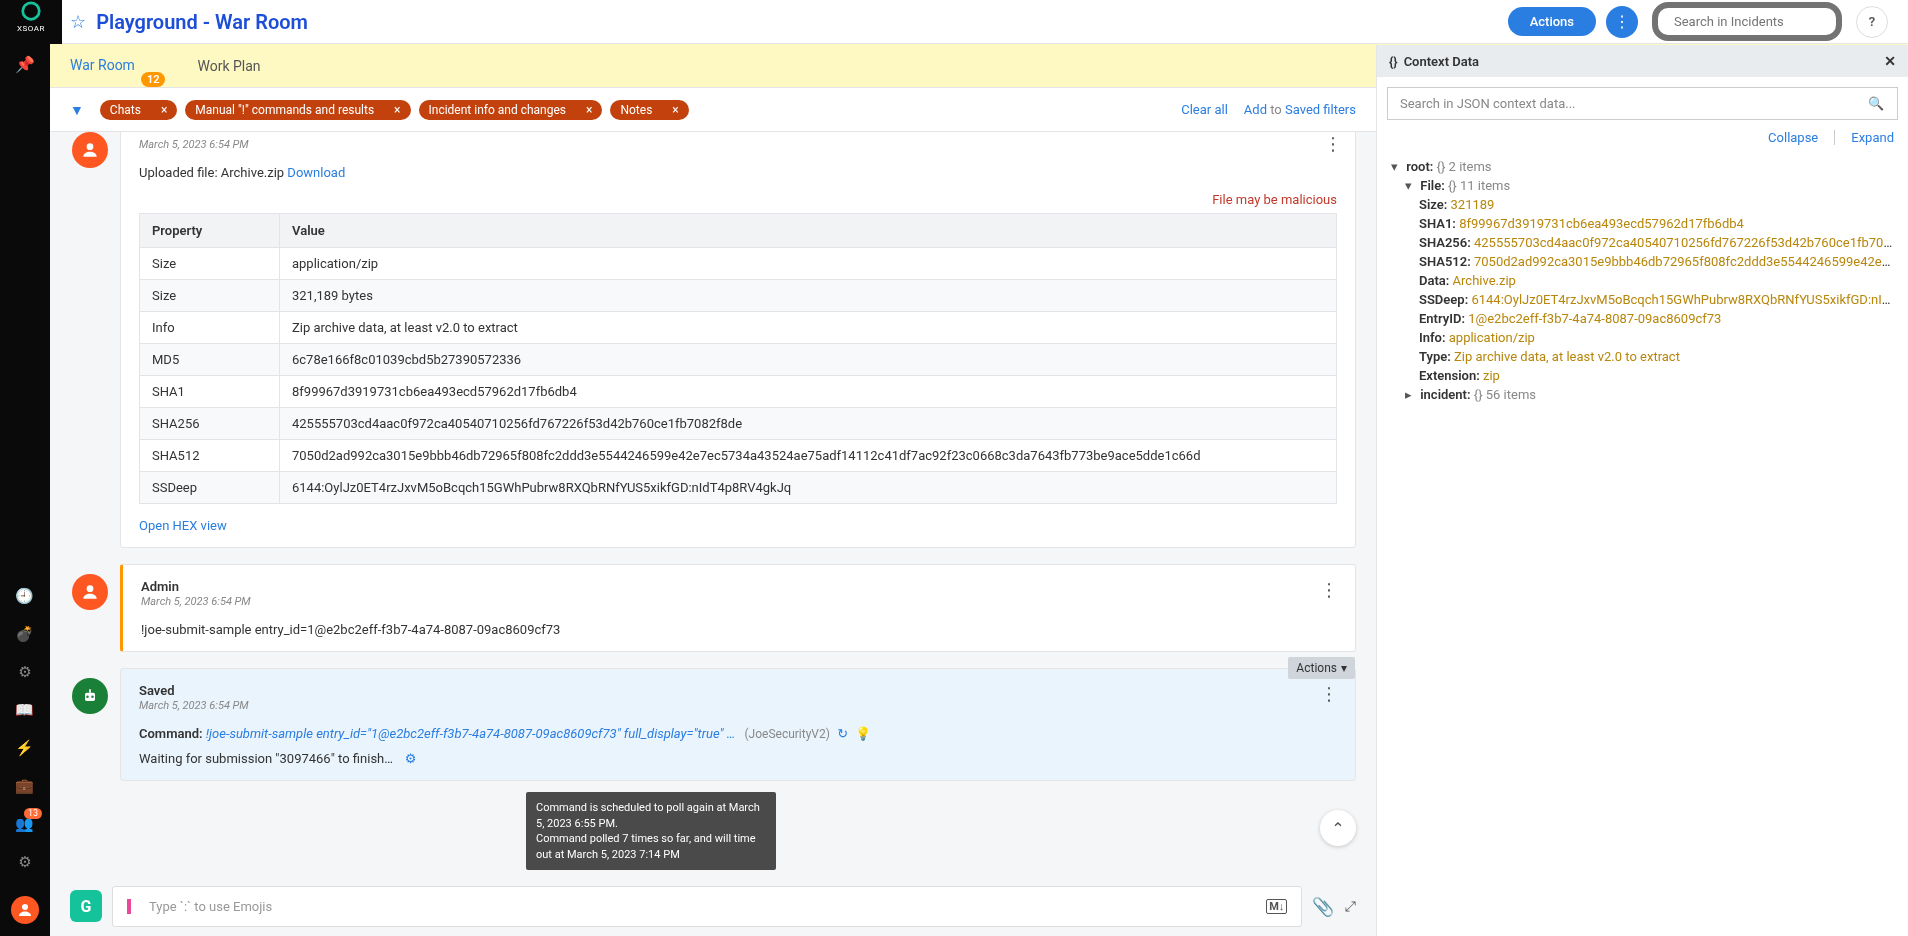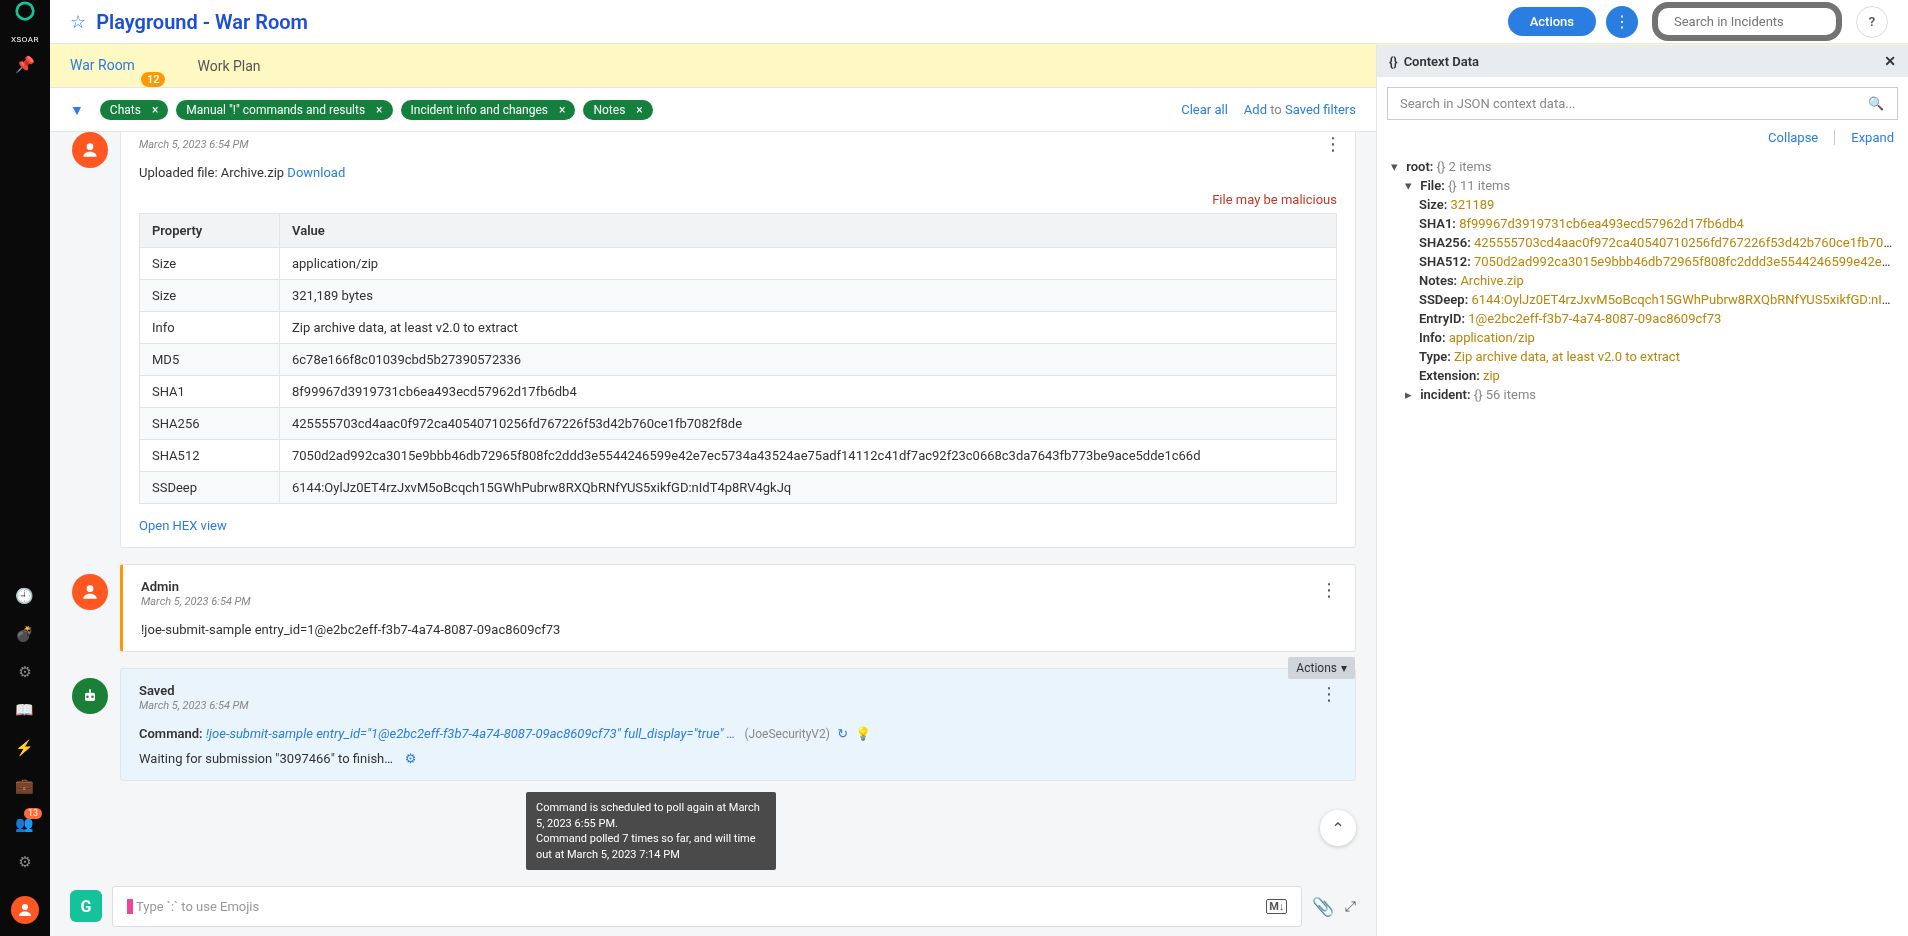--- a/index.html
+++ b/index.html
@@ -1,39 +1,39 @@
 <!DOCTYPE html>
 <html><head>
 <meta charset="utf-8">
 <style>
 * { margin:0; padding:0; box-sizing:border-box; font-family:-apple-system,BlinkMacSystemFont,"Segoe UI",Roboto,sans-serif; }
 body { background:#f5f6f7; width:1908px; height:936px; overflow:hidden; position:relative; }
 .left-rail { position:absolute; left:0; top:0; width:50px; height:100%; background:#0a0a0a; z-index:10; }
-.rail-logo { width:50px; height:44px; display:flex; flex-direction:column; align-items:center; justify-content:space-between; background:#0a0a0a; }
+.rail-logo { width:62px; height:44px; display:flex; flex-direction:column; align-items:center; justify-content:flex-start; background:#0a0a0a; }
 .rail-logo svg { width:22px; height:22px; }
 .rail-text { color:#fff; font-size:8px; text-align:center; margin-top:2px; letter-spacing:0.5px; }
 .rail-pin { width:50px; height:40px; display:flex; align-items:center; justify-content:center; color:#888; }
 .rail-bottom { position:absolute; bottom:0; left:0; width:50px; display:flex; flex-direction:column; align-items:center; gap:14px; padding-bottom:12px; }
 .rail-bottom .rail-icon { color:#888; font-size:15px; display:flex; align-items:center; justify-content:center; width:50px; height:24px; position:relative; }
 .rail-badge { position:absolute; top:-4px; right:8px; background:#ff6b35; color:#fff; border-radius:8px; font-size:9px; padding:1px 4px; line-height:1; }
 .rail-avatar { width:28px;height:28px;border-radius:50%;background:#ff5722;display:flex;align-items:center;justify-content:center;margin-top:8px; }
 .header { position:absolute; left:50px; top:0; right:0; height:44px; background:#fff; display:flex; align-items:center; padding:0 20px; border-bottom:1px solid #e5e5e5; }
 .header-star { color:#2a7de1; font-size:18px; margin-right:10px; }
 .header-title { font-size:20px; font-weight:600; color:#1d4ed8; flex:1; }
 .btn-actions { background:#2a7de1; color:#fff; border:none; border-radius:16px; padding:7px 22px; font-size:13px; font-weight:500; cursor:pointer; }
 .btn-dots { width:32px; height:32px; border-radius:50%; background:#2a7de1; color:#fff; display:flex; align-items:center; justify-content:center; margin-left:10px; font-size:16px; cursor:pointer; }
 .search-box { margin-left:14px; border:6px solid #737373; border-radius:16px; padding:6px 16px; font-size:13px; width:190px; color:#888; }
 .help-btn { margin-left:14px; width:32px; height:32px; border:1px solid #ddd; border-radius:50%; display:flex; align-items:center; justify-content:center; color:#555; font-size:13px; font-weight:600; cursor:pointer; }
 .tabs { position:absolute; left:50px; top:44px; right:0; height:44px; background:#fef9c3; display:flex; align-items:center; padding:0 20px; border-bottom:1px solid #e5e5e5; }
 .tab { padding:12px 0; margin-right:32px; font-size:14px; color:#555; cursor:pointer; display:flex; align-items:center; gap:6px; }
 .tab.active { color:#2a7de1; border-bottom:2px solid #2a7de1; margin-bottom:-1px; }
 .tab-badge { background:#ff9800; color:#fff; border-radius:10px; font-size:11px; padding:1px 6px; font-weight:600;margin-top:28px; }
 .filter-bar { position:absolute; left:50px; top:88px; width:1326px; height:44px; background:#fff; border-bottom:1px solid #e5e5e5; display:flex; align-items:center; padding:0 20px; }
 .filter-icon { color:#2a7de1; font-size:14px; margin-right:16px; }
-.chip { background:#15803d; color:#fff; border-radius:12px; padding:3px 10px; font-size:12px; margin-right:8px; display:flex; align-items:center; gap:11px; }
+.chip { background:#c2410c; color:#fff; border-radius:12px; padding:3px 10px; font-size:12px; margin-right:8px; display:flex; align-items:center; gap:20px; }
 .chip-x { font-size:12px; cursor:pointer; }
 .filter-right { margin-left:auto; display:flex; align-items:center; gap:16px; font-size:13px; }
 .link-blue { color:#2a7de1; cursor:pointer; }
 .link-gray { color:#888; }
 .main-scroll { position:absolute; left:50px; top:132px; width:1326px; bottom:60px; overflow-y:auto; padding:0 20px 20px; }
 .card { background:#fff; border:1px solid #e5e5e5; border-radius:3px; margin-bottom:16px; padding:14px 18px; position:relative; }
 .card.orange-edge { border-left:3px solid #ff9800; }
 .card.dbot { background:#eaf4fc; }
 .card-avatar { position:absolute; left:-48px; top:10px; width:36px;height:36px;border-radius:50%;background:#ff5722;display:flex;align-items:center;justify-content:center; }
 .card-avatar.dbot-av { background:#1a7f37; }
@@ -277,21 +277,21 @@
 </div>
 
 <div class="scrolltop" style="left:1320px;">⌃</div>
 
 <div class="tooltip" id="tooltip-el" style="white-space: pre-line;">Command is scheduled to poll again at March 5, 2023 6:55 PM.
 Command polled 7 times so far, and will time out at March 5, 2023 7:14 PM</div>
 
 <div class="input-bar">
   <div class="grammarly">G</div>
   <div class="input-field">
-    <span style="border-left:6px solid #ec4899;padding-left:3px;">Type `:` to use Emojis</span>
+    <span style="border-left:4px solid #ec4899;padding-left:18px;">Type `:` to use Emojis</span>
     <div class="input-icons">
       <span class="md-icon">M↓</span>
     </div>
   </div>
   <span style="color:#555;font-size:18px;cursor:pointer;">📎</span>
   <span style="color:#555;font-size:14px;cursor:pointer;">⤢</span>
 </div>
 
 <div class="context-panel">
   <div class="ctx-header">
@@ -317,21 +317,21 @@
     <div class="tree-row ind-1">
       <span class="tree-caret">▾</span>
       <span class="tree-key">File:</span>
       <span class="tree-meta">{} 11 items</span>
     </div>
     <div id="ctx-entries">
         <div class="tree-row ind-2"><span class="tree-key">Size:</span> <span class="tree-val">321189</span></div>
         <div class="tree-row ind-2"><span class="tree-key">SHA1:</span> <span class="tree-val">8f99967d3919731cb6ea493ecd57962d17fb6db4</span></div>
         <div class="tree-row ind-2"><span class="tree-key">SHA256:</span> <span class="tree-val">425555703cd4aac0f972ca40540710256fd767226f53d42b760ce1fb7082f8de</span></div>
         <div class="tree-row ind-2"><span class="tree-key">SHA512:</span> <span class="tree-val">7050d2ad992ca3015e9bbb46db72965f808fc2ddd3e5544246599e42e7ec573…</span></div>
-        <div class="tree-row ind-2"><span class="tree-key">Notes:</span> <span class="tree-val">Archive.zip</span></div>
+        <div class="tree-row ind-2"><span class="tree-key">Data:</span> <span class="tree-val">Archive.zip</span></div>
         <div class="tree-row ind-2"><span class="tree-key">SSDeep:</span> <span class="tree-val">6144:OylJz0ET4rzJxvM5oBcqch15GWhPubrw8RXQbRNfYUS5xikfGD:nIdT4p…</span></div>
         <div class="tree-row ind-2"><span class="tree-key">EntryID:</span> <span class="tree-val">1@e2bc2eff-f3b7-4a74-8087-09ac8609cf73</span></div>
         <div class="tree-row ind-2"><span class="tree-key">Info:</span> <span class="tree-val">application/zip</span></div>
         <div class="tree-row ind-2"><span class="tree-key">Type:</span> <span class="tree-val">Zip archive data, at least v2.0 to extract</span></div>
         <div class="tree-row ind-2"><span class="tree-key">Extension:</span> <span class="tree-val">zip</span></div>
       </div>
     <div class="tree-row ind-1">
       <span class="tree-caret">▸</span>
       <span class="tree-key">incident:</span>
       <span class="tree-meta">{} 56 items</span>

